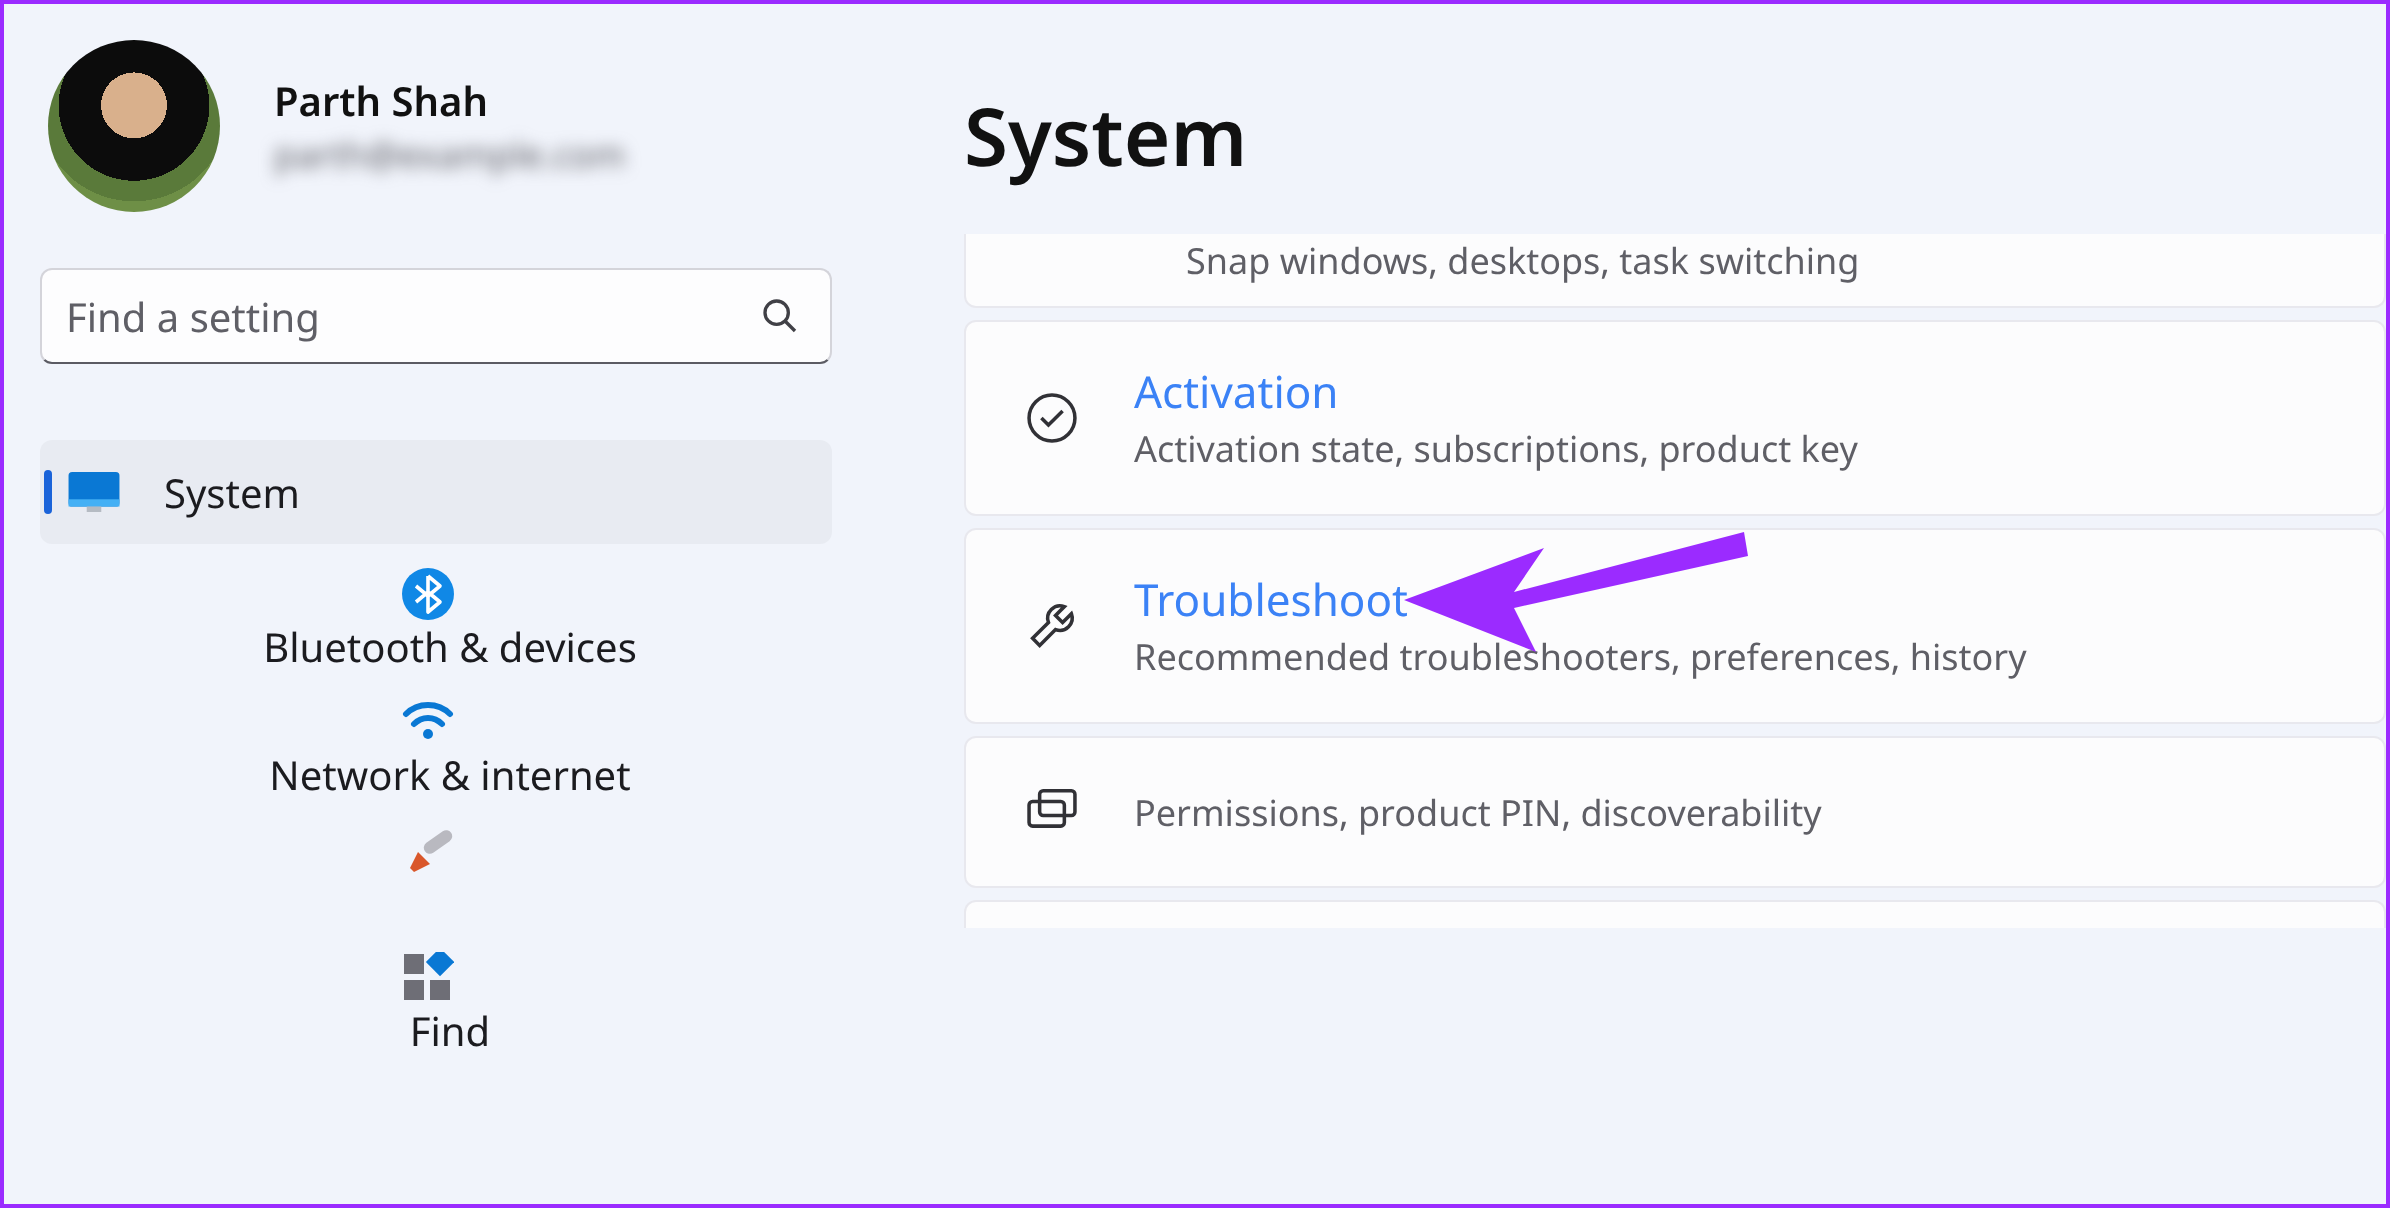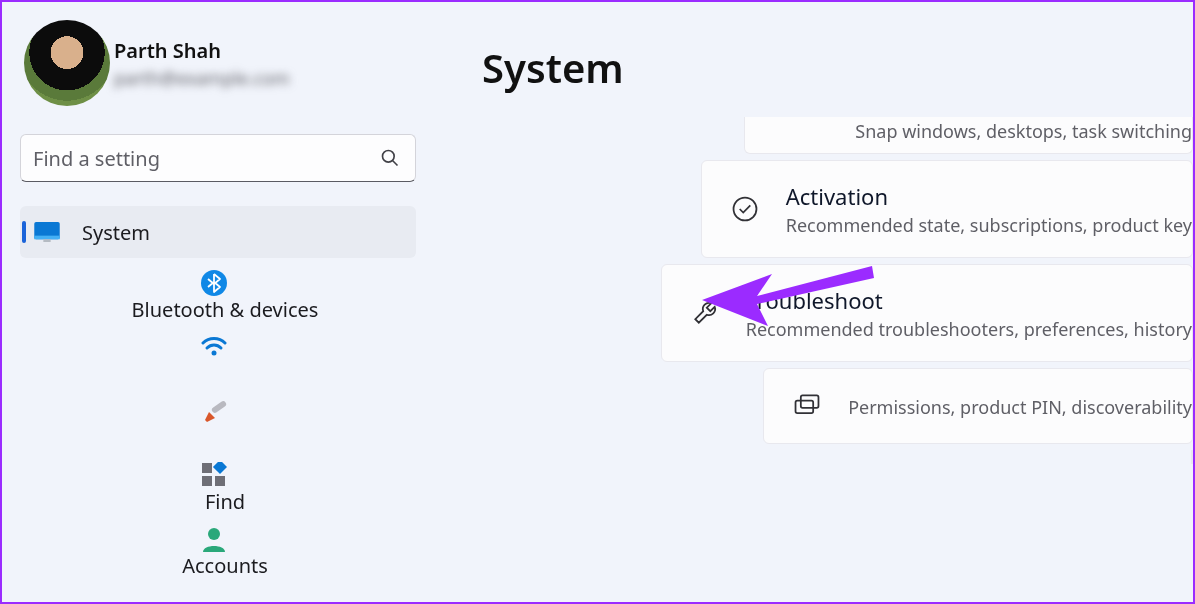--- a/index.html
+++ b/index.html
@@ -15,21 +15,21 @@
   .sidebar {
     width: 432px;
     padding: 18px 18px 0 18px;
     display: flex;
     flex-direction: column;
   }
 
   .profile {
     display: flex;
     align-items: center;
-    gap: 4px;
+    gap: 27px;
     margin-bottom: 28px;
     margin-left: 4px;
   }
   .avatar-wrap {
     width: 86px;
     height: 86px;
     flex: 0 0 86px;
   }
   .avatar {
     width: 86px;
@@ -47,21 +47,21 @@
   .profile-email {
     font-size: 18px;
     color: #5f5f66;
     filter: blur(4px);
     user-select: none;
     margin-top: 2px;
   }
 
   .search-box {
     position: relative;
-    margin-bottom: 24px;
+    margin-bottom: 38px;
     border-radius: 18px;
   }
   .search-input {
     width: 100%;
     height: 48px;
     border: 1px solid #d4d4da;
     border-bottom: 1.5px solid #5b5b63;
     border-radius: 6px;
     background: #fdfdfe;
     font-size: 20px;
@@ -127,21 +127,20 @@
   .page-title {
     font-size: 40px;
     font-weight: 600;
     color: #111;
     margin-bottom: 22px;
   }
   .cards {
     display: flex;
     flex-direction: column;
     gap: 6px;
-    align-items: flex-end;
   }
   .card {
     background: #fcfcfd;
     border: 1px solid #e8e8ee;
     border-radius: 6px;
     display: flex;
     align-items: center;
     padding: 20px 0 20px 26px;
     position: relative;
     cursor: pointer;
@@ -164,21 +163,21 @@
     align-items: center;
     justify-content: center;
   }
   .card-text {
     display: flex;
     flex-direction: column;
     margin-left: 24px;
   }
   .card-title {
     font-size: 22px;
-    color: #0f172a;
+    color: #3b82f6;
     font-weight: 400;
   }
   .card-sub {
     font-size: 18px;
     color: #5f5f66;
     margin-top: 2px;
   }
   .card.last-sliver {
     height: 14px;
     padding: 0;
@@ -248,20 +247,21 @@
     </div>
 
     <div class="nav-item">
       <span class="nav-icon">
         <svg viewBox="0 0 26 20" width="26" height="20">
             <path d="M2 6 C8 0 18 0 24 6" stroke="#0a78d4" stroke-width="3" fill="none" stroke-linecap="round"></path>
             <path d="M6 11 C10 7 16 7 20 11" stroke="#0a78d4" stroke-width="3" fill="none" stroke-linecap="round"></path>
             <circle cx="13" cy="16" r="2.5" fill="#0a78d4"></circle>
           </svg>
       </span>
+      <span class="nav-label">Network &amp; internet</span>
     </div>
 
     <div class="nav-item">
       <span class="nav-icon">
         <svg viewBox="0 0 26 26" width="26" height="26">
             <path d="M4 22 L8 14 L14 20 L6 24 Z" fill="#d9572b"></path>
             <rect x="10" y="6" width="16" height="6" rx="3" transform="rotate(-35 18 9)" fill="#b9b9c0"></rect>
           </svg>
       </span>
     </div>
@@ -271,29 +271,20 @@
         <svg viewBox="0 0 26 26" width="26" height="26">
             <rect x="1" y="1" width="10" height="10" fill="#6e6e76"></rect>
             <rect x="1" y="14" width="10" height="10" fill="#6e6e76"></rect>
             <rect x="14" y="14" width="10" height="10" fill="#6e6e76"></rect>
             <rect x="14" y="0" width="10" height="10" fill="#0a78d4" transform="rotate(45 19 5)"></rect>
           </svg>
       </span>
       <span class="nav-label">Find</span>
     </div>
 
-    <div class="nav-item">
-      <span class="nav-icon">
-        <svg viewBox="0 0 26 26" width="26" height="26">
-            <circle cx="13" cy="8" r="6" fill="#2aa87a"></circle>
-            <path d="M2 26 C2 18 24 18 24 26 Z" fill="#2aa87a"></path>
-          </svg>
-      </span>
-      <span class="nav-label">Accounts</span>
-    </div>
   </div>
 </div>
 
 <div class="main">
   <div class="page-title">System</div>
 
   <div class="cards">
 
     <div class="card cutoff-top">
       <div class="card-text">
@@ -303,21 +294,21 @@
 
     <div class="card">
       <span class="card-icon">
         <svg viewBox="0 0 34 34" width="30" height="30" fill="none" stroke="currentColor" stroke-width="2">
             <circle cx="17" cy="17" r="13"></circle>
             <path d="M11 17 L15 21 L23 13"></path>
           </svg>
       </span>
       <div class="card-text">
         <div class="card-title">Activation</div>
-        <div class="card-sub">Recommended state, subscriptions, product key</div>
+        <div class="card-sub">Activation state, subscriptions, product key</div>
       </div>
     </div>
 
     <div class="card">
       <span class="card-icon">
         <svg viewBox="0 0 34 34" width="30" height="30" fill="none" stroke="currentColor" stroke-width="2">
             <path d="M24 6 a7 7 0 0 0 -9 9 L6 24 l4 4 9 -9 a7 7 0 0 0 9 -9 l-5 5 -4 -4 z"></path>
           </svg>
       </span>
       <div class="card-text">

